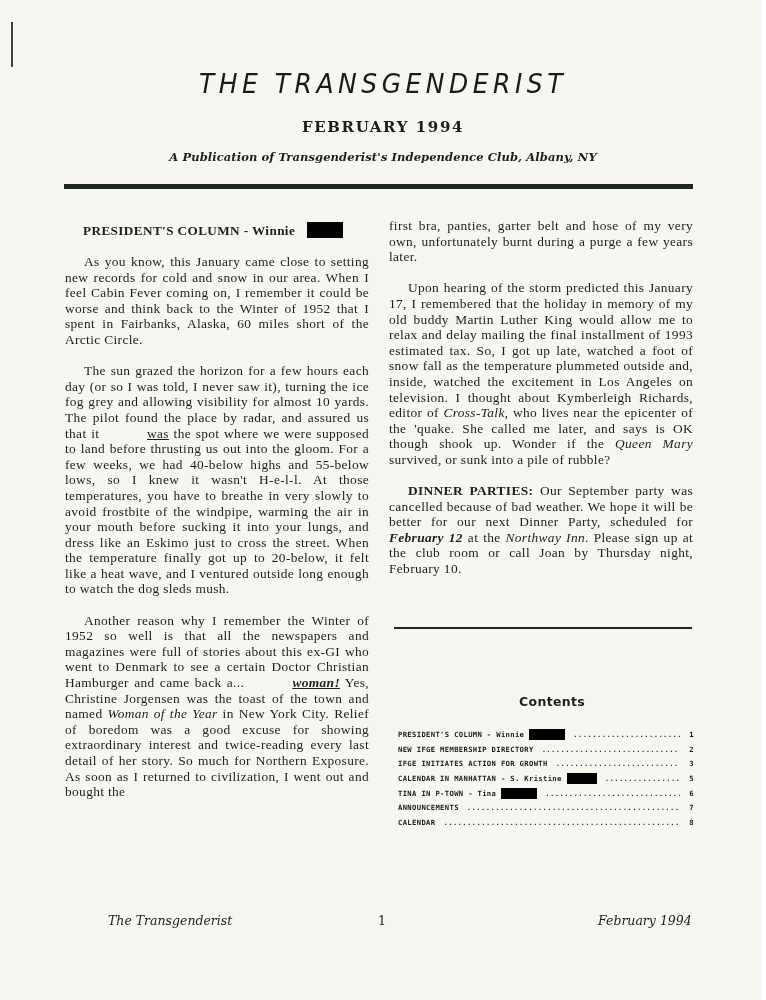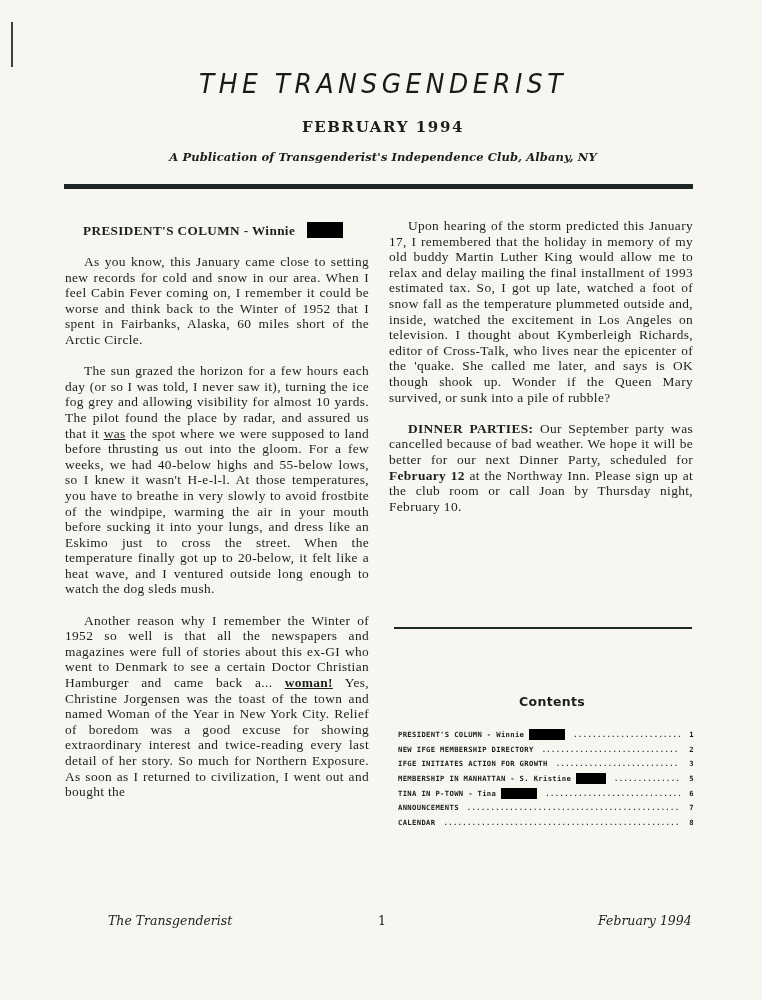--- a/index.html
+++ b/index.html
@@ -32,22 +32,22 @@
   .col {
     position: absolute; top: 222px; width: 304px;
     font-family: "Liberation Serif", serif; font-size: 13.4px; line-height: 15.6px;
     text-align: justify; letter-spacing: 0.35px;
   }
   .col-left { left: 65px; }
   .col-right { left: 389px; top: 218px; }
   .col p { margin: 0 0 15.6px 0; text-indent: 19px; }
   .col p.noindent { text-indent: 0; }
   .b { font-weight: bold; }
-  .i { }
-  .u { text-decoration: underline; }
+  .i { font-style: italic; }
+  .u { text-decoration: underline; margin-left: 43px; }
   .redact { display: inline-block; background: #000; vertical-align: -3px; }
 
   .col-heading {
     font-family: "Liberation Serif", serif; font-weight: bold; font-size: 13.2px;
     letter-spacing: 0.4px; text-align: left; margin: 0 0 14px 18px; height: 18px;
   }
 
   .divider-right { position: absolute; top: 627px; left: 394px; width: 298px; height: 2px; background: #1e2626; }
 
   .contents-title {
@@ -83,20 +83,21 @@
   <div class="col-heading">
     <span>PRESIDENT'S COLUMN - Winnie</span>
     <span class="redact" style="width:36px;height:16px;margin-left:8px;"></span>
   </div>
   <p>As you know, this January came close to setting new records for cold and snow in our area.  When I feel Cabin Fever coming on, I remember it could be worse and think back to the Winter of 1952 that I spent in Fairbanks, Alaska, 60 miles short of the Arctic Circle.</p>
   <p><span>The sun grazed the horizon for a few hours each day (or so I was told, I never saw it), turning the ice fog grey and allowing visibility for almost 10 yards.  The pilot found the place by radar, and assured us that it </span><span class="u">was</span><span> the spot where we were supposed to land before thrusting us out into the gloom.  For a few weeks, we had 40-below highs and 55-below lows, so I knew it wasn't H-e-l-l.  At those temperatures, you have to breathe in very slowly to avoid frostbite of the windpipe, warming the air in your mouth before sucking it into your lungs, and dress like an Eskimo just to cross the street.  When the temperature finally got up to 20-below, it felt like a heat wave, and I ventured outside long enough to watch the dog sleds mush.</span></p>
   <p><span>Another reason why I remember the Winter of 1952 so well is that all the newspapers and magazines were full of stories about this ex-GI who went to Denmark to see a certain Doctor Christian Hamburger and came back a... </span><span class="b i u">woman!</span><span>  Yes, Christine Jorgensen was the toast of the town and named </span><span class="i">Woman of the Year</span><span> in New York City.  Relief of boredom was a good excuse for showing extraordinary interest and twice-reading every last detail of her story.  So much for Northern Exposure.  As soon as I returned to civilization, I went out and bought the</span></p>
 </div>
 
 <div class="col col-right">
+  <p class="noindent">first bra, panties, garter belt and hose of my very own, unfortunately burnt during a purge a few years later.</p>
   <p><span>Upon hearing of the storm predicted this January 17, I remembered that the holiday in memory of my old buddy Martin Luther King would allow me to relax and delay mailing the final installment of 1993 estimated tax.  So, I got up late, watched a foot of snow fall as the temperature plummeted outside and, inside, watched the excitement in Los Angeles on television. I thought about Kymberleigh Richards, editor of </span><span class="i">Cross-Talk</span><span>, who lives near the epicenter of the 'quake.  She called me later, and says is OK though shook up.  Wonder if the </span><span class="i">Queen Mary</span><span> survived, or sunk into a pile of rubble?</span></p>
   <p><span class="b">DINNER PARTIES:</span><span> Our September party was cancelled because of bad weather.  We hope it will be better for our next Dinner Party, scheduled for </span><span class="b i">February 12</span><span> at the </span><span class="i">Northway Inn</span><span>.  Please sign up at the club room or call Joan by Thursday night, February 10.</span></p>
 </div>
 
 <div class="divider-right"></div>
 
 <div class="contents-title">Contents</div>
 <div class="contents-list">
   <div class="toc-row">
     <span class="toc-label">PRESIDENT'S COLUMN - Winnie</span>
@@ -108,21 +109,21 @@
     <span class="toc-label">NEW IFGE MEMBERSHIP DIRECTORY</span>
     <span class="toc-dots">................................................................................................</span>
     <span class="toc-page">2</span>
   </div>
   <div class="toc-row">
     <span class="toc-label">IFGE INITIATES ACTION FOR GROWTH</span>
     <span class="toc-dots">................................................................................................</span>
     <span class="toc-page">3</span>
   </div>
   <div class="toc-row">
-    <span class="toc-label">MEMBERSHIP IN MANHATTAN - S. Kristine</span>
+    <span class="toc-label">CALENDAR IN MANHATTAN - S. Kristine</span>
     <span class="toc-redact" style="width:30px;"></span>
     <span class="toc-dots">................................................................................................</span>
     <span class="toc-page">5</span>
   </div>
   <div class="toc-row">
     <span class="toc-label">TINA IN P-TOWN - Tina</span>
     <span class="toc-redact" style="width:36px;"></span>
     <span class="toc-dots">................................................................................................</span>
     <span class="toc-page">6</span>
   </div>

